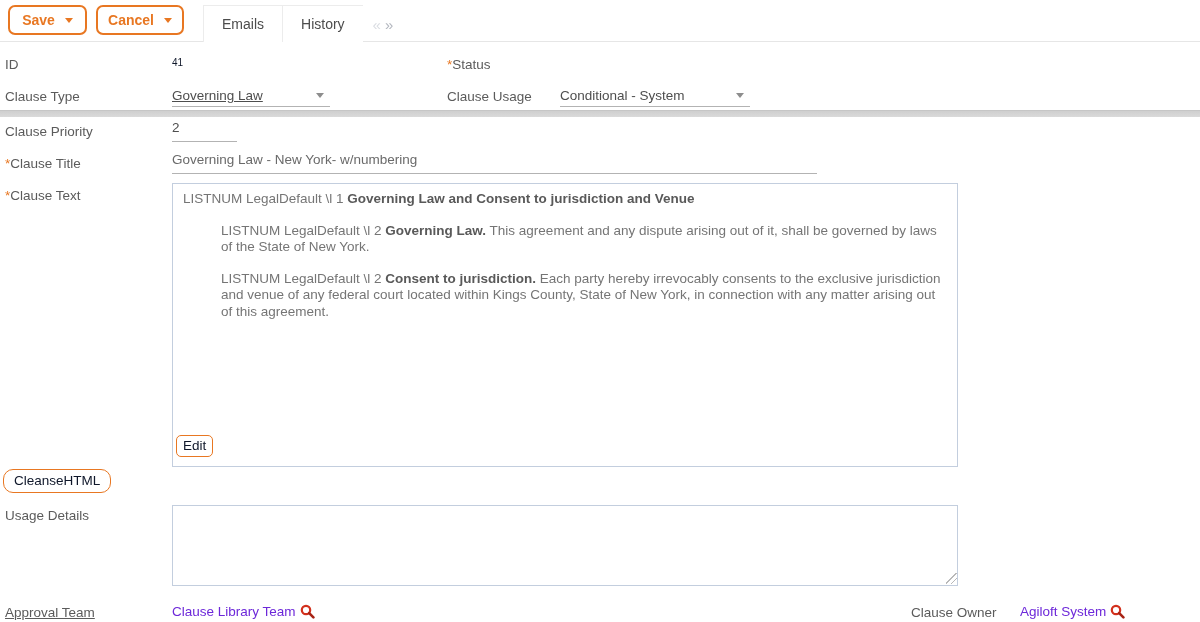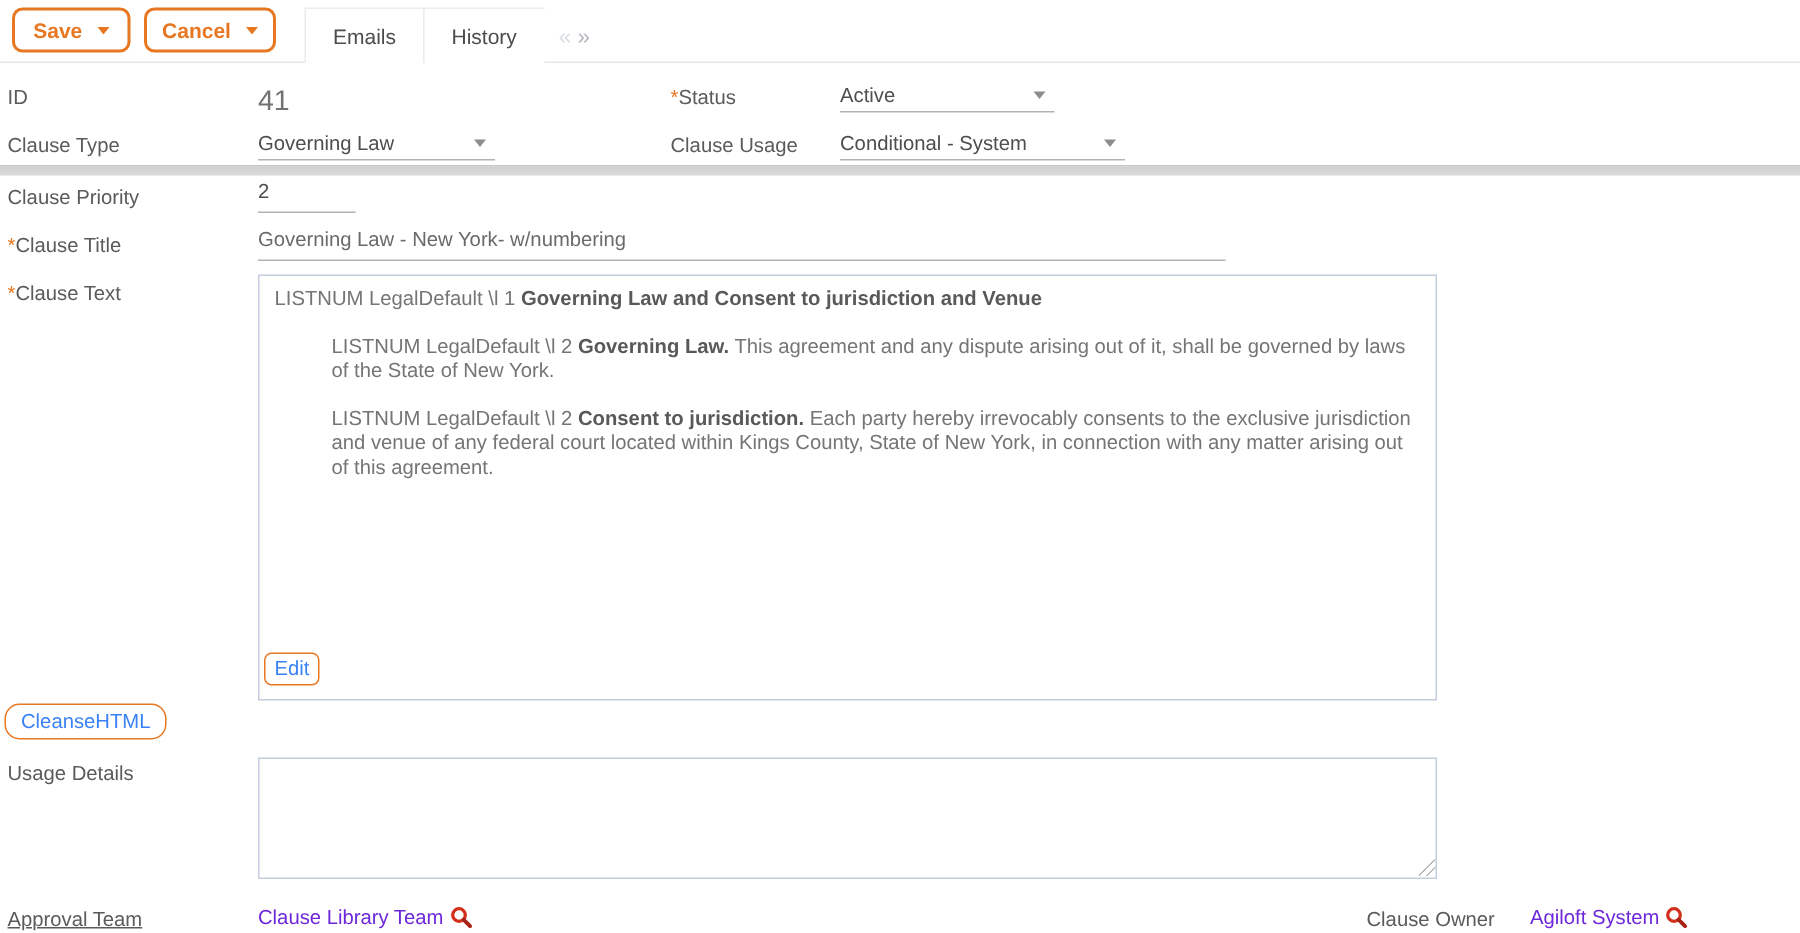--- a/index.html
+++ b/index.html
@@ -47,21 +47,21 @@
   .tab-scrollers {
     display: flex; align-items: center; gap: 4px; margin-left: 10px;
     font-size: 15px; padding-top: 2px;
   }
   .scroller-left { color: #dadde2; cursor: default; }
   .scroller-right { color: #b3b7bf; cursor: pointer; }
 
   
   .lbl { position: absolute; color: #5b5b5b; font-size: 13.5px; white-space: nowrap; }
   .req { color: #e87722; }
-  .val { position: absolute; color: #737373; font-size: 19px; white-space: nowrap; }
+  .val { position: absolute; color: #0f172a; font-size: 10px; white-space: nowrap; }
   .field-underline {
     position: absolute; height: 22px; border-bottom: 1px solid #b3b3b3;
     color: #4e4e4e; font-size: 13.5px; white-space: nowrap;
   }
   .dropdown {
     position: absolute; height: 22px; border-bottom: 1px solid #b3b3b3;
     color: #4e4e4e; font-size: 13.5px; cursor: pointer;
     display: flex; align-items: center; justify-content: space-between;
     padding-right: 6px; white-space: nowrap;
   }
@@ -75,21 +75,21 @@
     position: absolute; left: 172px; top: 183px; width: 786px; height: 284px;
     border: 1px solid #c3cede; background: #fff; overflow: hidden;
     padding: 7px 10px; color: #757575; font-size: 13.5px; line-height: 16.5px;
   }
   .clause-text-box p { margin: 0 0 15px 0; }
   .clause-text-box p.indent { margin-left: 38px; }
   .clause-text-box b { color: #595959; }
 
   .btn-small {
     position: absolute; background: #fff; border: 1.5px solid #e87722;
-    color: #3b82f6; font-size: 13.5px; cursor: pointer; white-space: nowrap;
+    color: #0f172a; font-size: 13.5px; cursor: pointer; white-space: nowrap;
   }
   #edit-btn { left: 176px; top: 435px; padding: 2px 6px 3px; border-radius: 5px; }
   #cleanse-btn { left: 3px; top: 469px; padding: 3px 10px 4px; border-radius: 10px; }
 
   .textarea-box {
     position: absolute; left: 172px; top: 505px; width: 786px; height: 81px;
     border: 1px solid #c3cede; background: #fff; resize: none;
     font-family: "Liberation Sans", sans-serif; font-size: 13px; color: #555;
     padding: 5px 8px; outline: none;
   }
@@ -132,27 +132,23 @@
         <span class="scroller-left">«</span>
         <span class="scroller-right">»</span>
       </div>
     </div>
   </div>
 
   <div class="lbl" style="left:5px; top:57px;">ID</div>
   <div class="val" style="left:172px; top:57px;">41</div>
 
   <div class="lbl" style="left:447px; top:57px;"><span class="req">*</span><span>Status</span></div>
-  <div class="dropdown" style="left:560px; top:53px; width:143px;">
-    <span>Active</span>
-    <span class="caret gray"></span>
-  </div>
 
   <div class="lbl" style="left:5px; top:89px;">Clause Type</div>
-  <div class="dropdown" style="left:172px; top:85px; width:158px;">
+  <div class="dropdown" style="left:172px; top:85px; width:158px;text-decoration:underline;">
     <span>Governing Law</span>
     <span class="caret gray"></span>
   </div>
 
   <div class="lbl" style="left:447px; top:89px;">Clause Usage</div>
   <div class="dropdown" style="left:560px; top:85px; width:190px;">
     <span>Conditional - System</span>
     <span class="caret gray"></span>
   </div>
 

